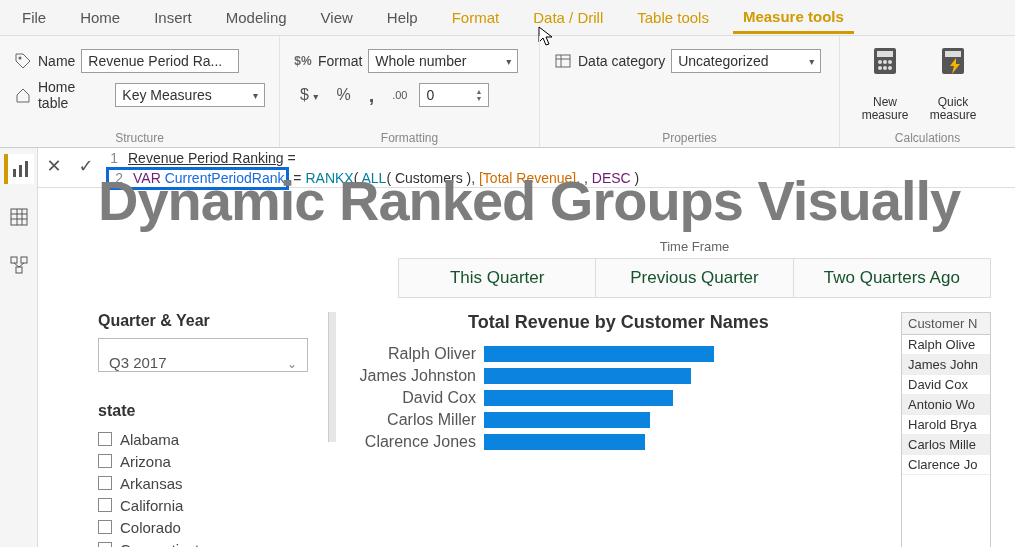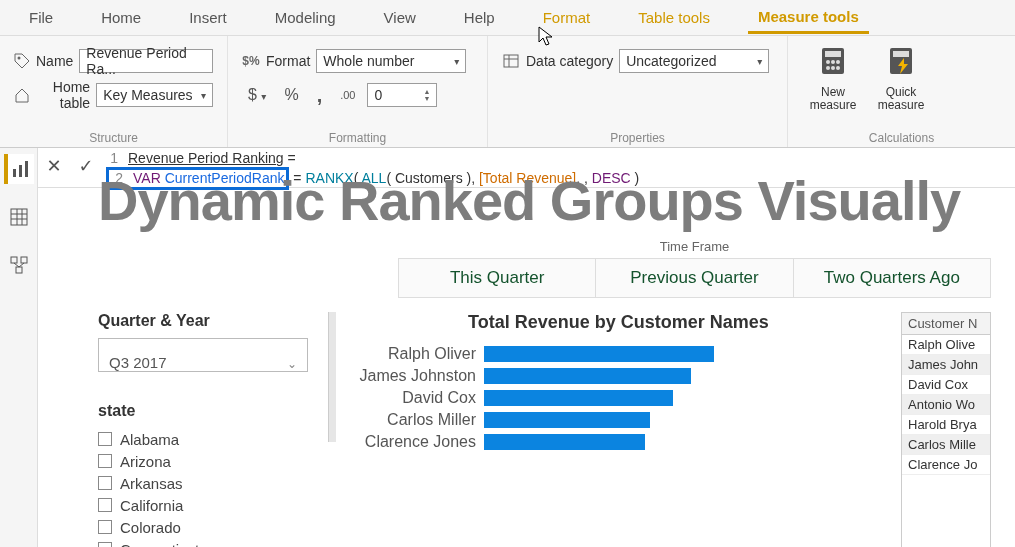--- a/index.html
+++ b/index.html
@@ -1,33 +1,33 @@
 <!DOCTYPE html>
 <html><head>
 <meta charset="utf-8">
 <style>
   * { box-sizing: border-box; margin: 0; padding: 0; font-family: "Segoe UI", Arial, sans-serif; }
   body { width: 1015px; height: 547px; overflow: hidden; background: #f3f3f3; color: #333; }
   
-  .menubar { display: flex; align-items: center; height: 36px; background: #f5f5f5; border-bottom: 1px solid #ddd; padding: 0 19px; gap: 28px; }
+  .menubar { display: flex; align-items: center; height: 36px; background: #f5f5f5; border-bottom: 1px solid #ddd; padding: 0 12px; gap: 14px; }
   .menubar .item { font-size: 15px; color: #555; padding: 6px 10px; cursor: pointer; }
   .menubar .item.context { color: #d19a00; }
   .menubar .item.active { color: #d19a00; border-bottom: 3px solid #d19a00; font-weight: 600; }
   .cursor { position: absolute; left: 538px; top: 26px; pointer-events: none; }
   
   .ribbon { display: flex; height: 112px; background: #f7f7f7; border-bottom: 1px solid #ccc; }
   .ribgroup { display: flex; flex-direction: column; padding: 10px 14px 0 14px; border-right: 1px solid #e3e3e3; position: relative; }
   .ribgroup:last-child { border-right: none; }
   .glabel { position: absolute; bottom: 2px; left: 0; right: 0; text-align: center; font-size: 12px; color: #888; }
   .row { display: flex; align-items: center; gap: 6px; height: 30px; }
-  .row + .row { margin-top: 4px; text-align: right; }
+  .row + .row { margin-top: 4px; }
   .txtbox { border: 1px solid #9c9c9c; background: #fff; height: 24px; font-size: 14px; padding: 0 6px; display: flex; align-items: center; justify-content: space-between; }
   .dropdown-caret { font-size: 10px; color: #555; margin-left: 6px; }
   .smallicon { width: 18px; height: 18px; display: inline-flex; align-items: center; justify-content: center; }
-  .vbtn { display: flex; flex-direction: column; align-items: center; justify-content: flex-start; width: 62px; gap: 8px; cursor: pointer; }
+  .vbtn { display: flex; flex-direction: column; align-items: center; justify-content: flex-start; width: 62px; gap: 18px; cursor: pointer; }
   .vbtn .bigicon { width: 34px; height: 34px; display:flex; align-items:center; justify-content:center; }
   .vbtn span { font-size: 12px; text-align: center; line-height: 13px; }
   .fmtbtn { font-size: 16px; color: #555; padding: 0 6px; cursor:pointer; }
   
   .body { display: flex; height: calc(547px - 36px - 112px); }
   .leftrail { width: 38px; background: #f5f5f5; border-right: 1px solid #ddd; display: flex; flex-direction: column; align-items: center; padding-top: 6px; gap: 18px; }
   .railbtn { width: 30px; height: 30px; display:flex; align-items:center; justify-content:center; cursor:pointer; color:#555; }
   .railbtn.active { border-left: 4px solid #d19a00; background:#fff; }
   .canvas-wrap { flex: 1; background: #fff; position: relative; overflow: hidden; }
   
@@ -69,30 +69,31 @@
 <body>
 
 <div class="menubar">
   <div class="item">File</div>
   <div class="item">Home</div>
   <div class="item">Insert</div>
   <div class="item">Modeling</div>
   <div class="item">View</div>
   <div class="item">Help</div>
   <div class="item context">Format</div>
+  <div class="item context">Data / Drill</div>
   <div class="item context">Table tools</div>
   <div class="item context active">Measure tools</div>
 </div>
 <svg class="cursor" width="18" height="22">
     <path d="M1 1 L1 16 L5 12 L8 19 L11 18 L8 11 L14 11 Z" fill="#fff" stroke="#000" stroke-width="1"></path>
   </svg>
 
 <div class="ribbon">
 
-  <div class="ribgroup" style="width:228px">
+  <div class="ribgroup" style="width:280px">
     <div class="row">
       <span class="smallicon">
           <svg width="16" height="16">
             <path d="M1 1 L8 1 L15 8 L8 15 L1 8 Z" fill="none" stroke="#666"></path>
             <circle cx="5" cy="5" r="1.5" fill="#666"></circle>
           </svg>
         </span>
       <span style="font-size:14px">Name</span>
       <div class="txtbox" style="width:158px">
           <span>Revenue Period Ra...</span>

